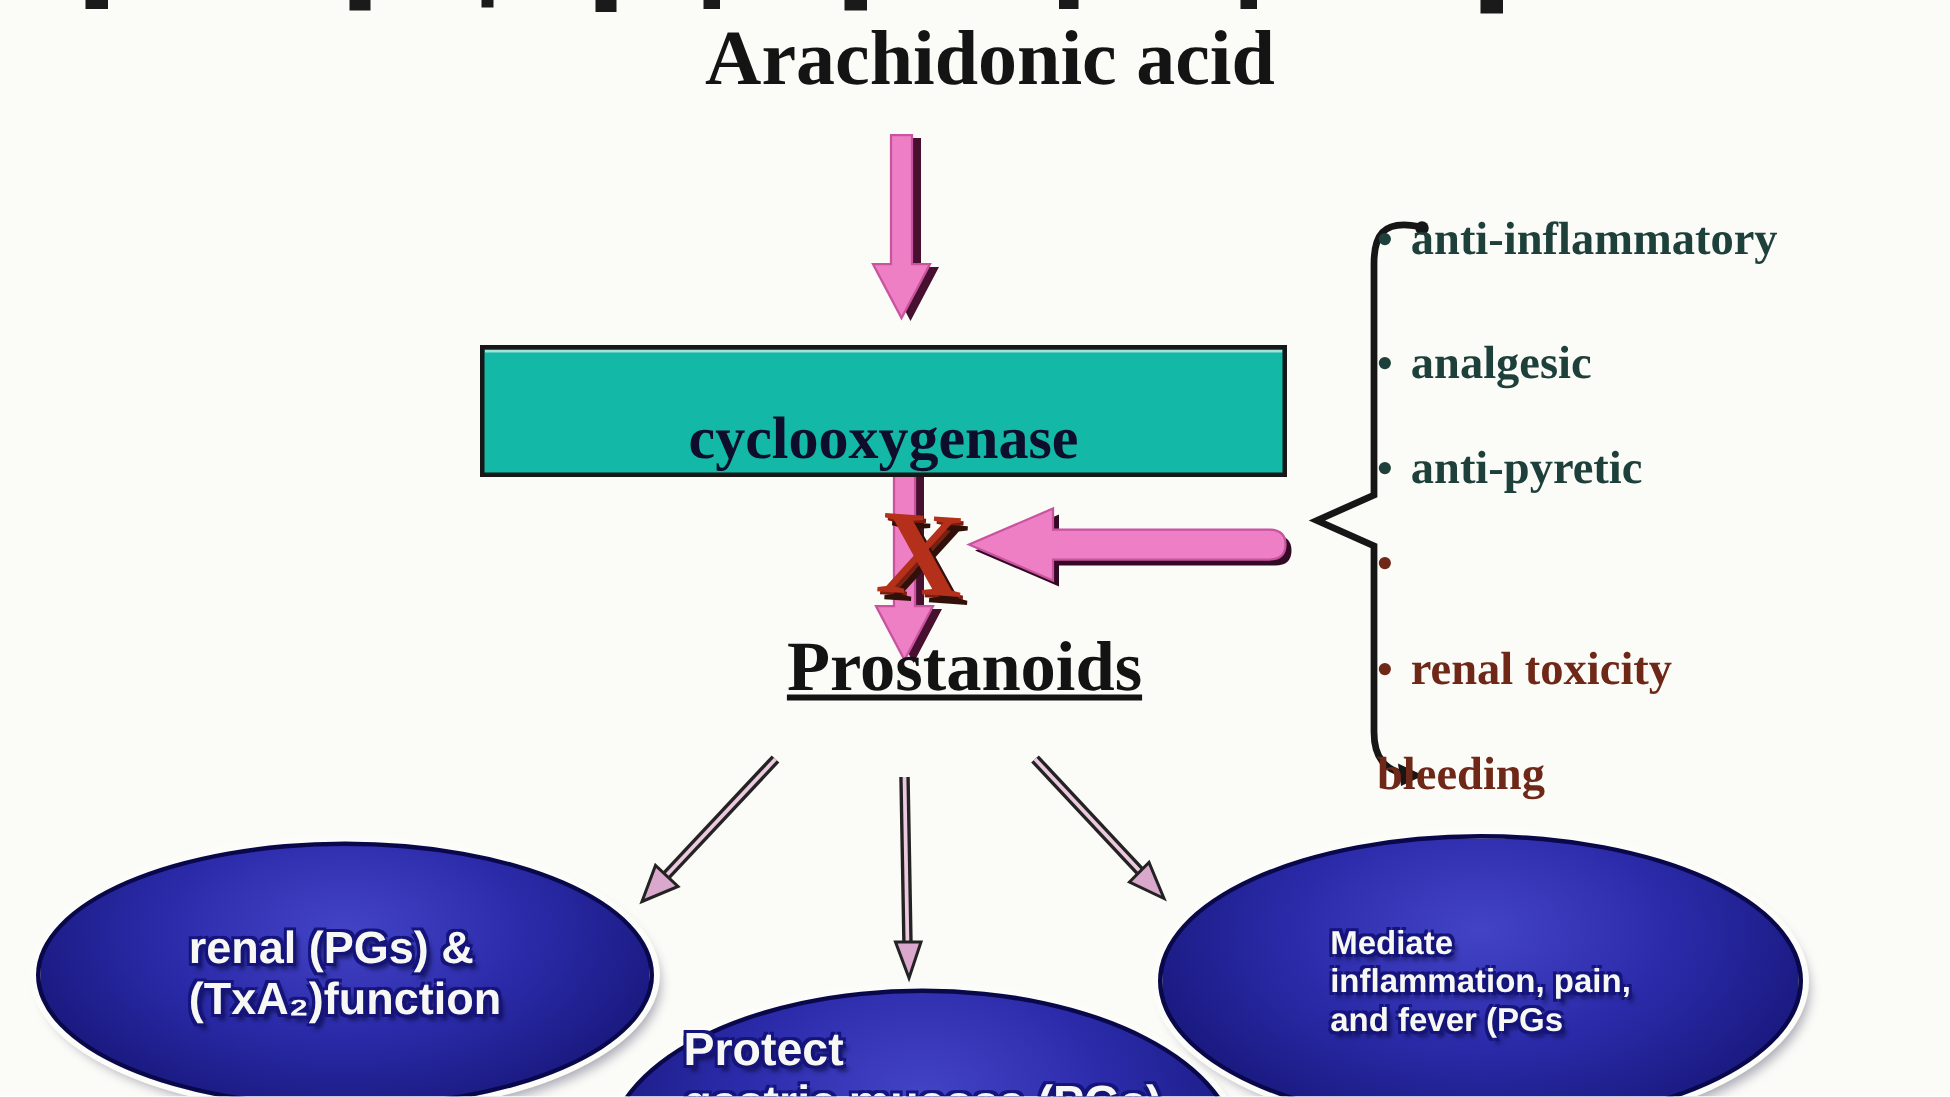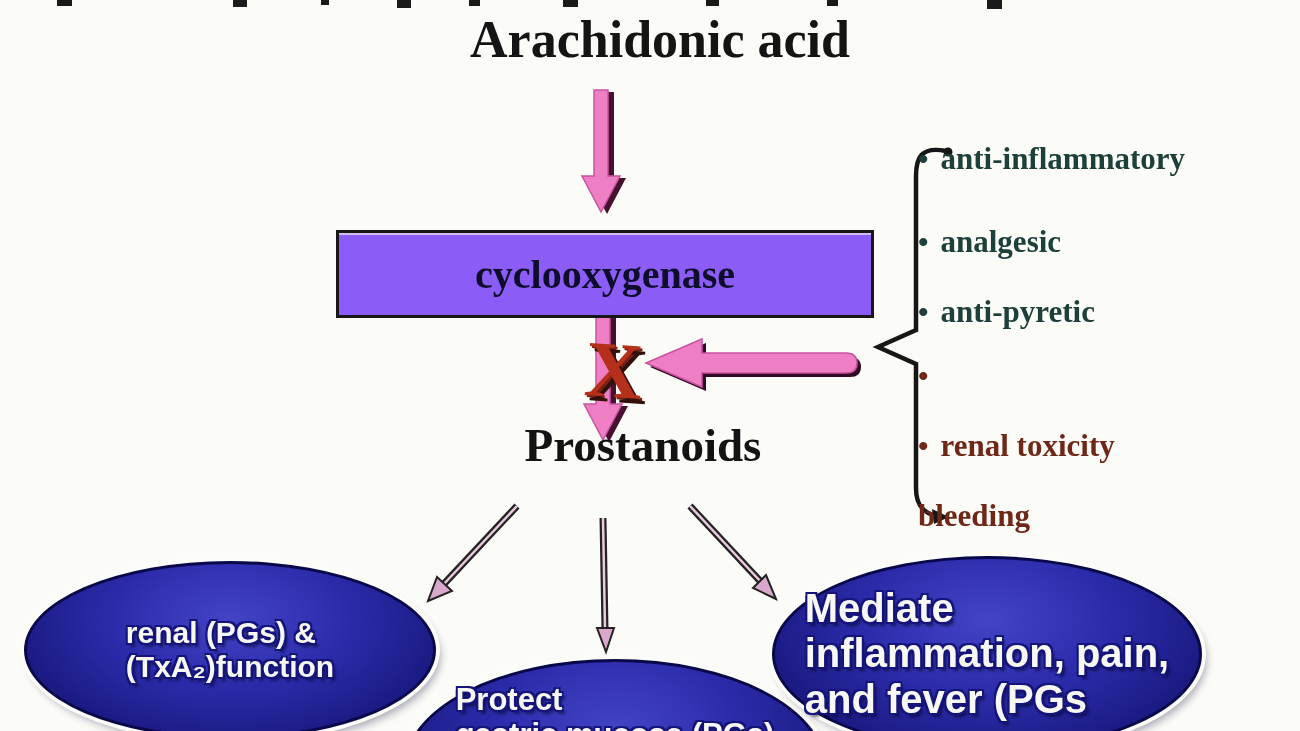--- a/index.html
+++ b/index.html
@@ -12,39 +12,39 @@
   .artifact{position:absolute;top:0;background:#1a1a1a;}
 
   .title{
     position:absolute;left:380px;top:10px;width:560px;margin:0;
     text-align:center;font-size:52px;font-weight:700;color:#141414;
     letter-spacing:0;
   }
   .overlay{position:absolute;left:0;top:0;width:1300px;height:731px;}
 
   .enzyme-box{
-    position:absolute;left:336px;top:230px;width:532px;height:82px;
-    background:#8b5cf6;border:3px solid #171717;
-    display:flex;align-items:center;justify-content:center;
+    position:absolute;left:320px;top:230px;width:532px;height:82px;
+    background:#14b8a6;border:3px solid #171717;
+    display:flex;align-items:flex-end;justify-content:center;
     box-shadow:inset 0 2px 0 rgba(255,255,255,.6);
   }
   .enzyme-box span{
     font-size:40px;font-weight:700;color:#0e0e2c;
   }
 
   .xmark{
     position:absolute;left:566px;top:330px;width:96px;
     font-size:80px;font-weight:700;color:#b5301b;
     text-shadow:5px 5px 0 #32100a, 2px 2px 0 #7c1e10;
     transform:rotate(4deg);text-align:center;line-height:1;
   }
 
   .prostanoids{
     position:absolute;left:470px;top:418px;width:346px;margin:0;
-    text-align:center;font-size:47px;font-weight:700;color:#131313;
+    text-align:center;font-size:47px;font-weight:700;color:#131313;text-decoration:underline;
   }
 
   .effects{position:absolute;left:918px;top:0;margin:0;padding:0;list-style:none;width:380px;}
   .effects li{
     position:absolute;left:0;display:flex;align-items:baseline;
     font-size:31px;font-weight:700;white-space:nowrap;
   }
   .effects li .bullet{margin-right:12px;font-size:30px;}
   .effects li.benefit{color:#1e403b;}
   .effects li.risk{color:#6f2717;}
@@ -67,21 +67,21 @@
   .bubble .line{
     display:block;font-weight:700;color:#f7f7f4;
     text-shadow:2px 2px 0 #14147a,-2px 2px 0 #14147a,2px -2px 0 #14147a,-2px -2px 0 #14147a,3px 4px 3px rgba(0,0,25,.55);
   }
   .bubble-left{left:24px;top:561px;width:406px;height:172px;}
   .bubble-left .line{font-size:30px;}
   .bubble-mid{left:404px;top:659px;width:416px;height:212px;align-items:flex-start;}
   .bubble-mid .lines{padding-top:20px;}
   .bubble-mid .line{font-size:31px;}
   .bubble-right{left:772px;top:556px;width:424px;height:190px;}
-  .bubble-right .line{font-size:40px;}
+  .bubble-right .line{font-size:22px;}
 </style>
 </head>
 <body>
 
 <div class="stage">
 
   <div>
     <span class="artifact" style="left:57px;width:15px;height:6px;"></span>
     <span class="artifact" style="left:233px;width:14px;height:7px;"></span>
     <span class="artifact" style="left:321px;width:8px;height:5px;"></span>

